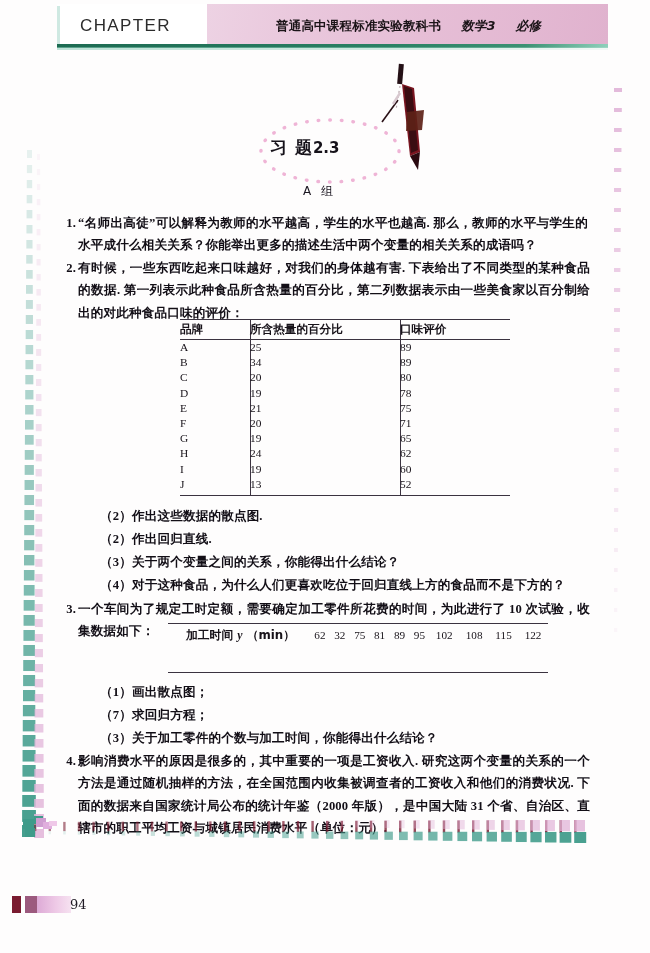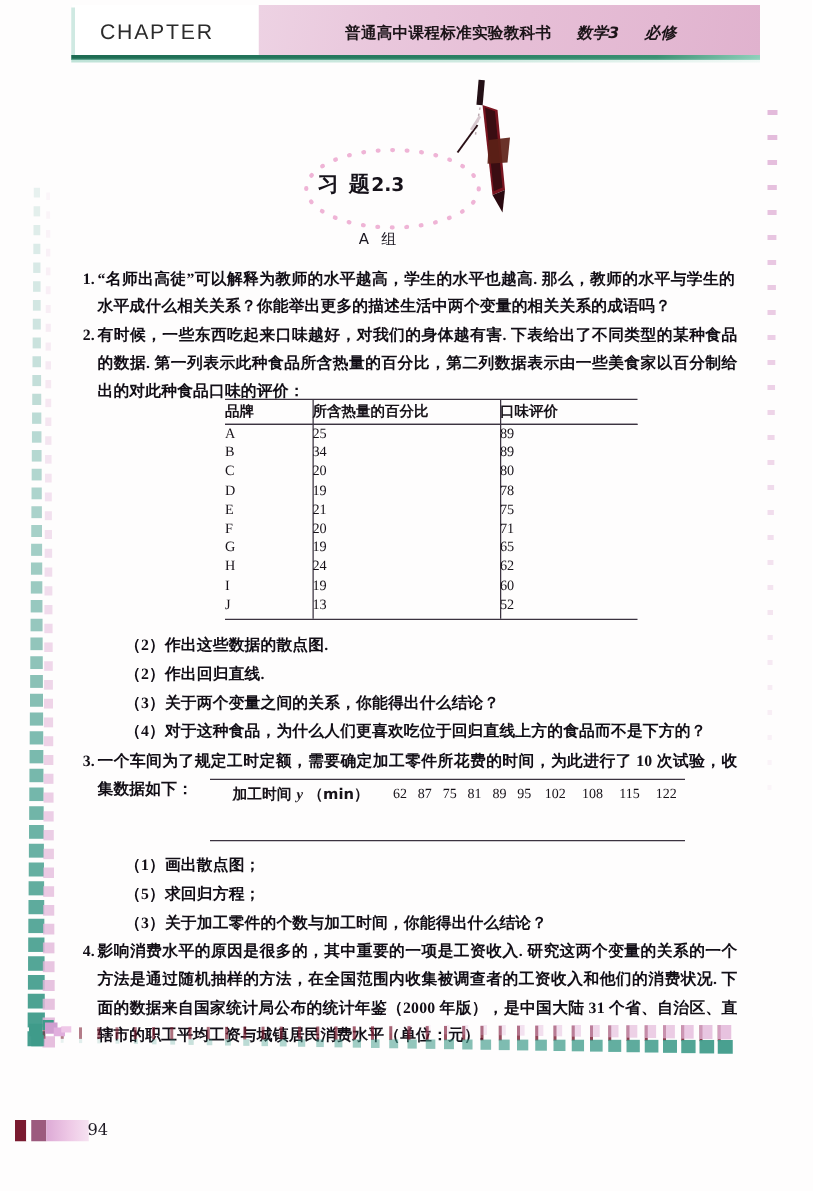--- a/index.html
+++ b/index.html
@@ -86,21 +86,21 @@
     color: #1b1418;
     letter-spacing: .2px;
     white-space: nowrap;
   }
   .header-title .sep { display: inline-block; width: 11px; }
   .header-title .ital { font-style: italic; }
 
   
   .title-zone {
     position: absolute;
-    left: 232px;
+    left: 248px;
     top: 62px;
     width: 216px;
     height: 142px;
   }
   .ellipse-dots {
     position: absolute;
     left: 8px;
     top: 54px;
     width: 148px;
     height: 70px;
@@ -405,36 +405,36 @@
     </div>
 
     <div class="t2-line t2-top"></div>
     <div class="t2-line t2-bottom"></div>
     <div class="table2wrap">
       <table class="table2">
         <tbody>
           <tr>
             <td class="rowlabel">加工时间 <span class="mi">y</span> （min）</td>
             <td>62</td>
-            <td>87</td>
+            <td>32</td>
             <td>75</td>
             <td>81</td>
             <td>89</td>
             <td>95</td>
             <td>102</td>
             <td>108</td>
             <td>115</td>
             <td>122</td>
           </tr>
         </tbody>
       </table>
     </div>
 
     <div class="sub" style="left:100px; top:681px;">（1）画出散点图；</div>
-    <div class="sub" style="left:100px; top:704px;">（5）求回归方程；</div>
+    <div class="sub" style="left:100px; top:704px;">（7）求回归方程；</div>
     <div class="sub" style="left:100px; top:727px;">（3）关于加工零件的个数与加工时间，你能得出什么结论？</div>
 
     <div class="q" style="left:78px; top:750px; width:512px;">
       <span class="mark">4.</span>
       <span>影响消费水平的原因是很多的，其中重要的一项是工资收入. 研究这两个变量的关系的一个方法是通过随机抽样的方法，在全国范围内收集被调查者的工资收入和他们的消费状况. 下面的数据来自国家统计局公布的统计年鉴（2000 年版），是中国大陆 31 个省、自治区、直辖市的职工平均工资与城镇居民消费水平（单位：元）.</span>
     </div>
   </div>
 
   <div class="left-strip">
     <svg width="34" height="690" viewBox="0 0 34 690" id="leftdeco">

